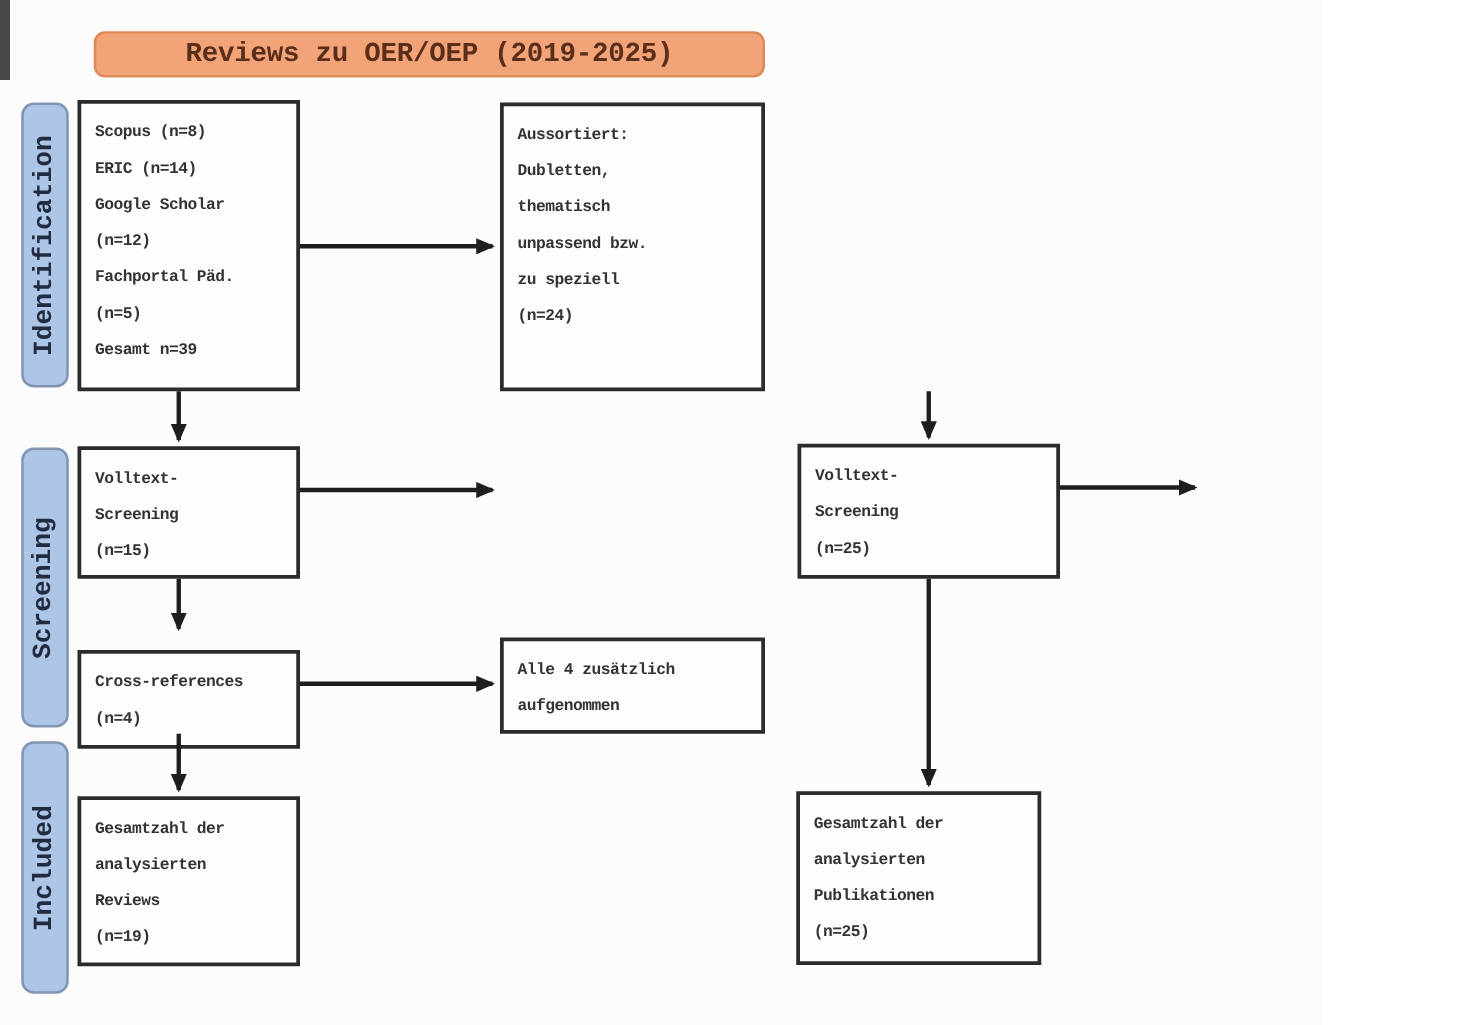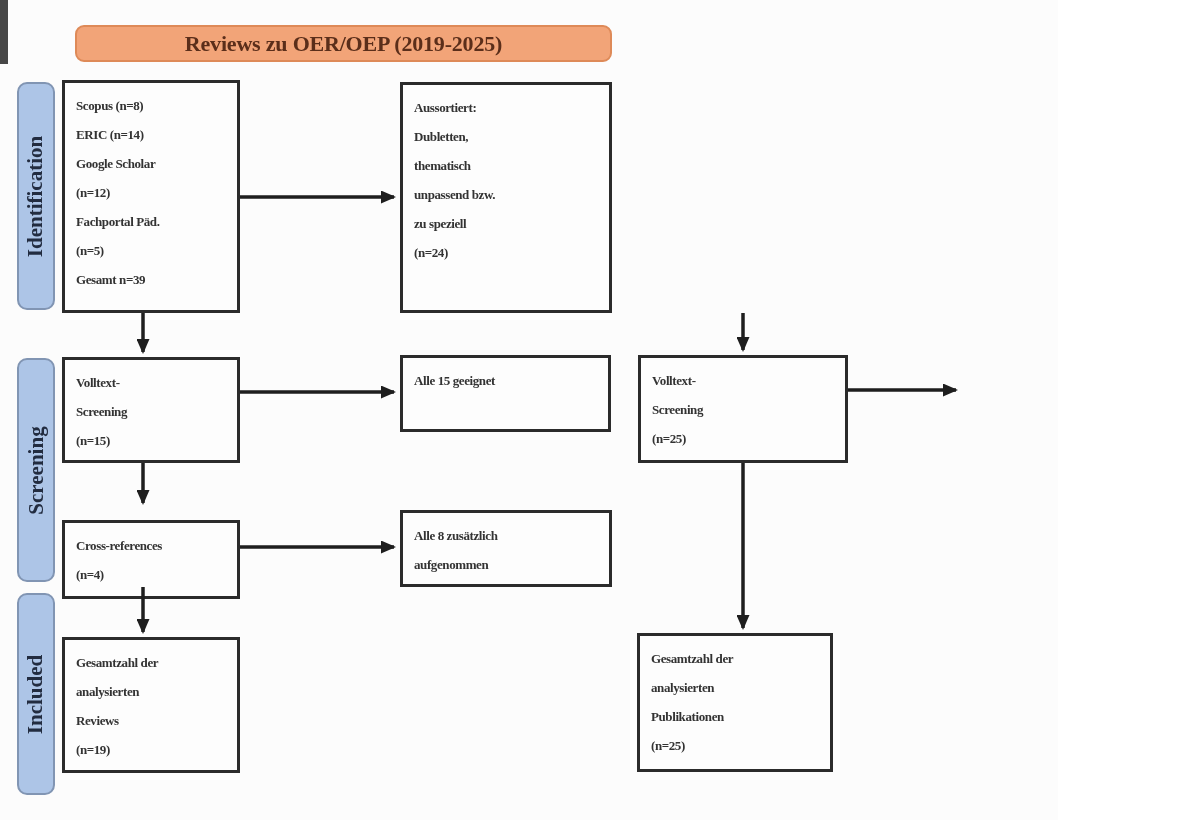--- a/index.html
+++ b/index.html
@@ -4,21 +4,21 @@
 <style>
   :root{
     --header-fill:#f2a478; --header-border:#de8a58; --header-text:#5b2e1a;
     --stage-fill:#adc5e7; --stage-border:#8195b3; --stage-text:#222c40;
     --box-border:#2b2b2b; --box-bg:#fdfdfd; --box-text:#333333;
     --arrow:#1e1e1e; --canvas-bg:#fcfcfc; --artifact:#474747;
   }
   html,body{margin:0;padding:0;background:#ffffff;}
   .canvas{
     position:relative; width:1058px; height:820px; background:var(--canvas-bg);
-    font-family:Liberation Serif, serif; overflow:hidden;
+    font-family:Liberation Mono, monospace; overflow:hidden;
   }
   .edge-artifact{position:absolute; left:0; top:0; width:8px; height:64px; background:var(--artifact);}
   .hdr{
     position:absolute; box-sizing:border-box; background:var(--header-fill);
     border:2.5px solid var(--header-border); border-radius:9px; color:var(--header-text);
     display:flex; align-items:center; justify-content:center;
     font-size:22px; font-weight:700; letter-spacing:-0.2px; white-space:nowrap;
   }
   #header-left{left:75px; top:25px; width:537px; height:37px;}
   #header-right{left:632px; top:25px; width:531px; height:37px;}
@@ -80,24 +80,23 @@
 Gesamt n=39</div>
   <div class="box" id="box-l-excluded">Aussortiert:
 Dubletten,
 thematisch
 unpassend bzw.
 zu speziell
 (n=24)</div>
   <div class="box" id="box-l-fulltext">Volltext-
 Screening
 (n=15)</div>
-  <div class="box" id="box-l-fulltext-result">Alle 15 geeignet</div>
   <div class="box" id="box-l-crossref">Cross-references
 (n=4)</div>
-  <div class="box" id="box-l-crossref-result">Alle 8 zusätzlich
+  <div class="box" id="box-l-crossref-result">Alle 4 zusätzlich
 aufgenommen</div>
   <div class="box" id="box-l-included">Gesamtzahl der
 analysierten
 Reviews
 (n=19)</div>
 
   <div class="box" id="box-r-fulltext">Volltext-
 Screening
 (n=25)</div>
   <div class="box" id="box-r-included">Gesamtzahl der

